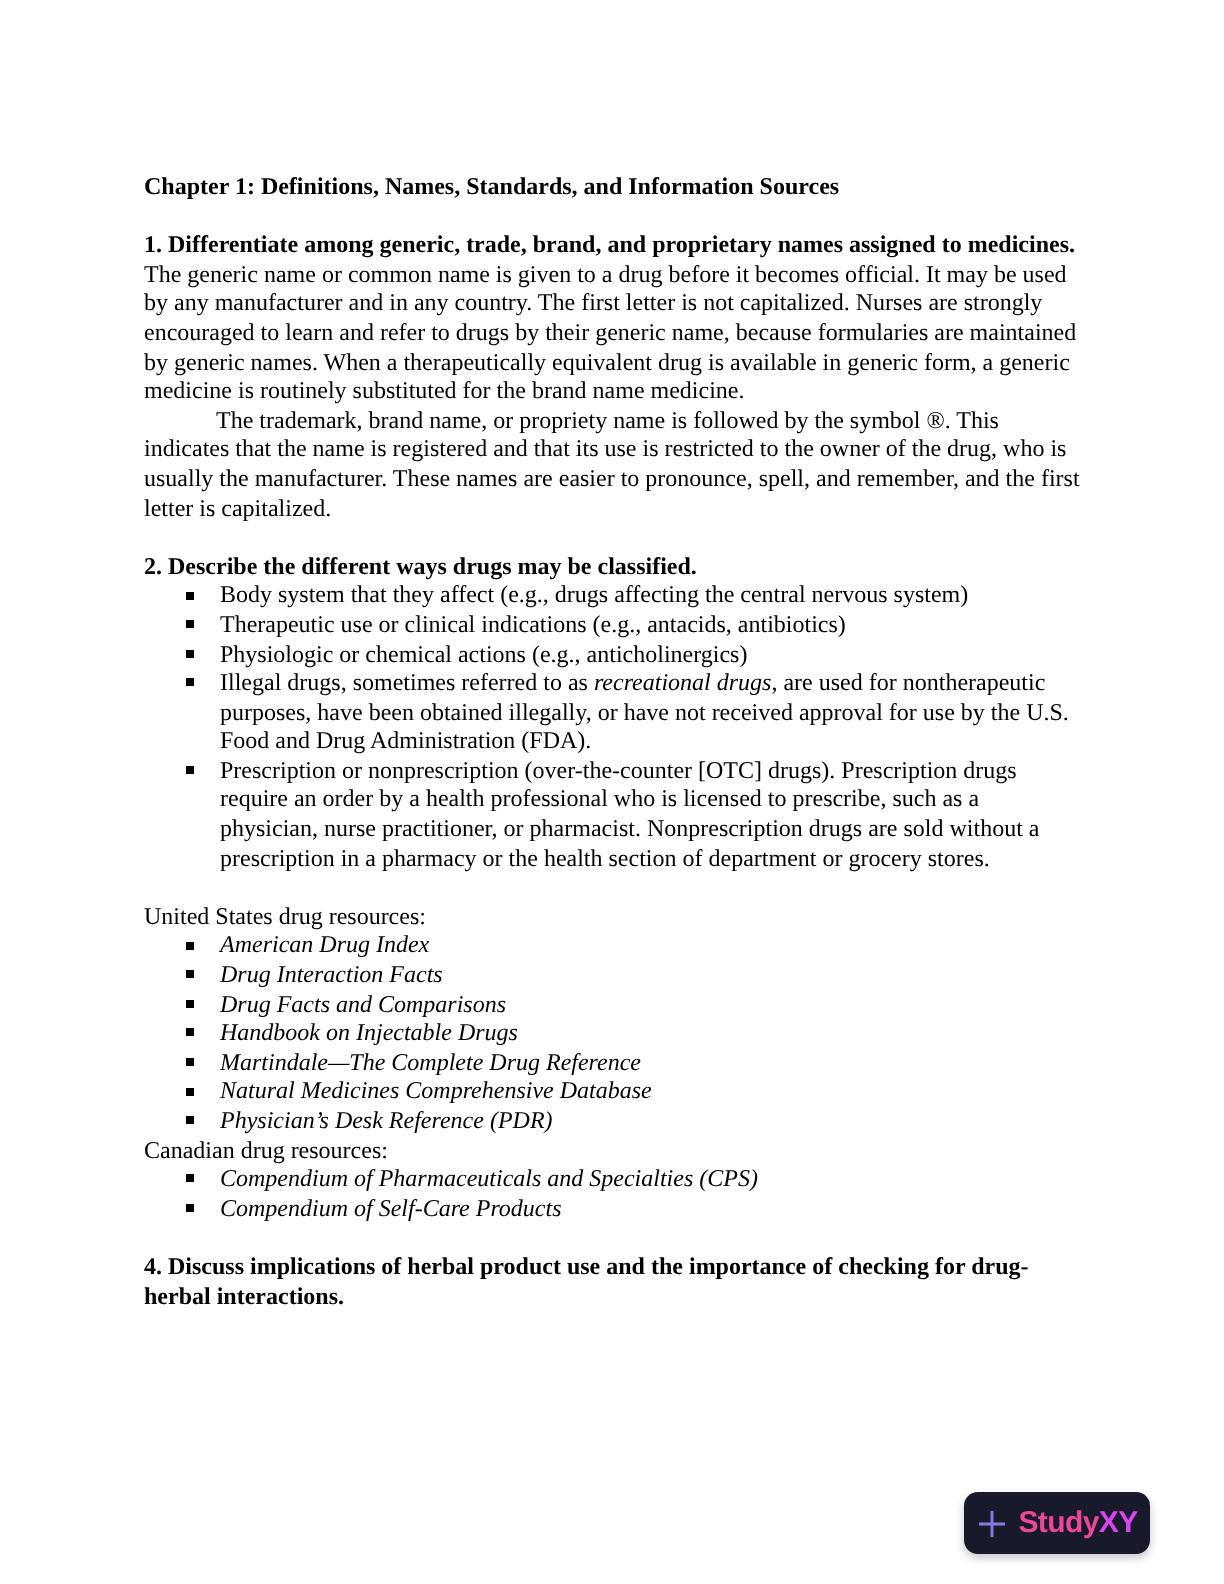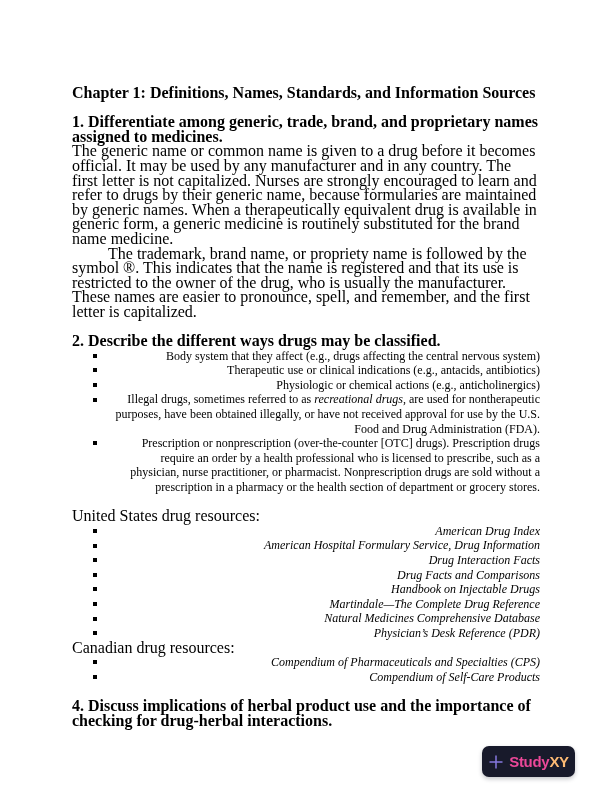--- a/index.html
+++ b/index.html
@@ -18,31 +18,30 @@
     background: #ffffff;
     overflow: hidden;
   }
   .content {
     position: absolute;
     left: 72px; top: 86px;
     width: 468px;
   }
   .content p, .content h1, .content h2 {
     margin: 0; padding: 0;
-    font-size: 16px;
+    font-size: 12px;
     line-height: 14.6px;
   }
   .bold { font-weight: bold; }
   .section-gap { margin-top: 14.6px !important; }
   .indent { text-indent: 36px; }
   ul { margin: 0; padding: 0; list-style: none; }
   li {
     position: relative;
     padding-left: 38px;
-    text-align: right;
   }
   li::before {
     content: "";
     position: absolute;
     left: 21px; top: 5.2px;
     width: 4px; height: 4px;
     background: #000000;
   }
   li.italic { font-style: italic; }
   .logo-badge {
@@ -59,21 +58,21 @@
     font-family: "Liberation Sans", sans-serif;
   }
   .logo-plus { display: flex; align-items: center; }
   .logo-text {
     font-weight: bold;
     font-size: 15px;
     letter-spacing: -0.3px;
     line-height: 1;
   }
   .logo-study { color: #ec4899; }
-  .logo-xy { color: #fdba74; }
+  .logo-xy { color: #d946ef; }
 </style>
 </head>
 <body>
 
 <div class="page">
   <div class="content">
 
     <h1 class="bold">Chapter 1: Definitions, Names, Standards, and Information Sources</h1>
 
     <section class="section-gap">
@@ -90,21 +89,20 @@
         <li>Physiologic or chemical actions (e.g., anticholinergics)</li>
         <li><span>Illegal drugs, sometimes referred to as </span><i>recreational drugs</i><span>, are used for nontherapeutic purposes, have been obtained illegally, or have not received approval for use by the U.S. Food and Drug Administration (FDA).</span></li>
         <li>Prescription or nonprescription (over-the-counter [OTC] drugs). Prescription drugs require an order by a health professional who is licensed to prescribe, such as a physician, nurse practitioner, or pharmacist. Nonprescription drugs are sold without a prescription in a pharmacy or the health section of department or grocery stores.</li>
       </ul>
     </section>
 
     <section class="section-gap">
       <p>United States drug resources:</p>
       <ul>
         <li class="italic">American Drug Index</li>
-        <li class="italic">American Hospital Formulary Service, Drug Information</li>
         <li class="italic">Drug Interaction Facts</li>
         <li class="italic">Drug Facts and Comparisons</li>
         <li class="italic">Handbook on Injectable Drugs</li>
         <li class="italic">Martindale—The Complete Drug Reference</li>
         <li class="italic">Natural Medicines Comprehensive Database</li>
         <li class="italic">Physician’s Desk Reference (PDR)</li>
       </ul>
       <p>Canadian drug resources:</p>
       <ul>
         <li class="italic">Compendium of Pharmaceuticals and Specialties (CPS)</li>

